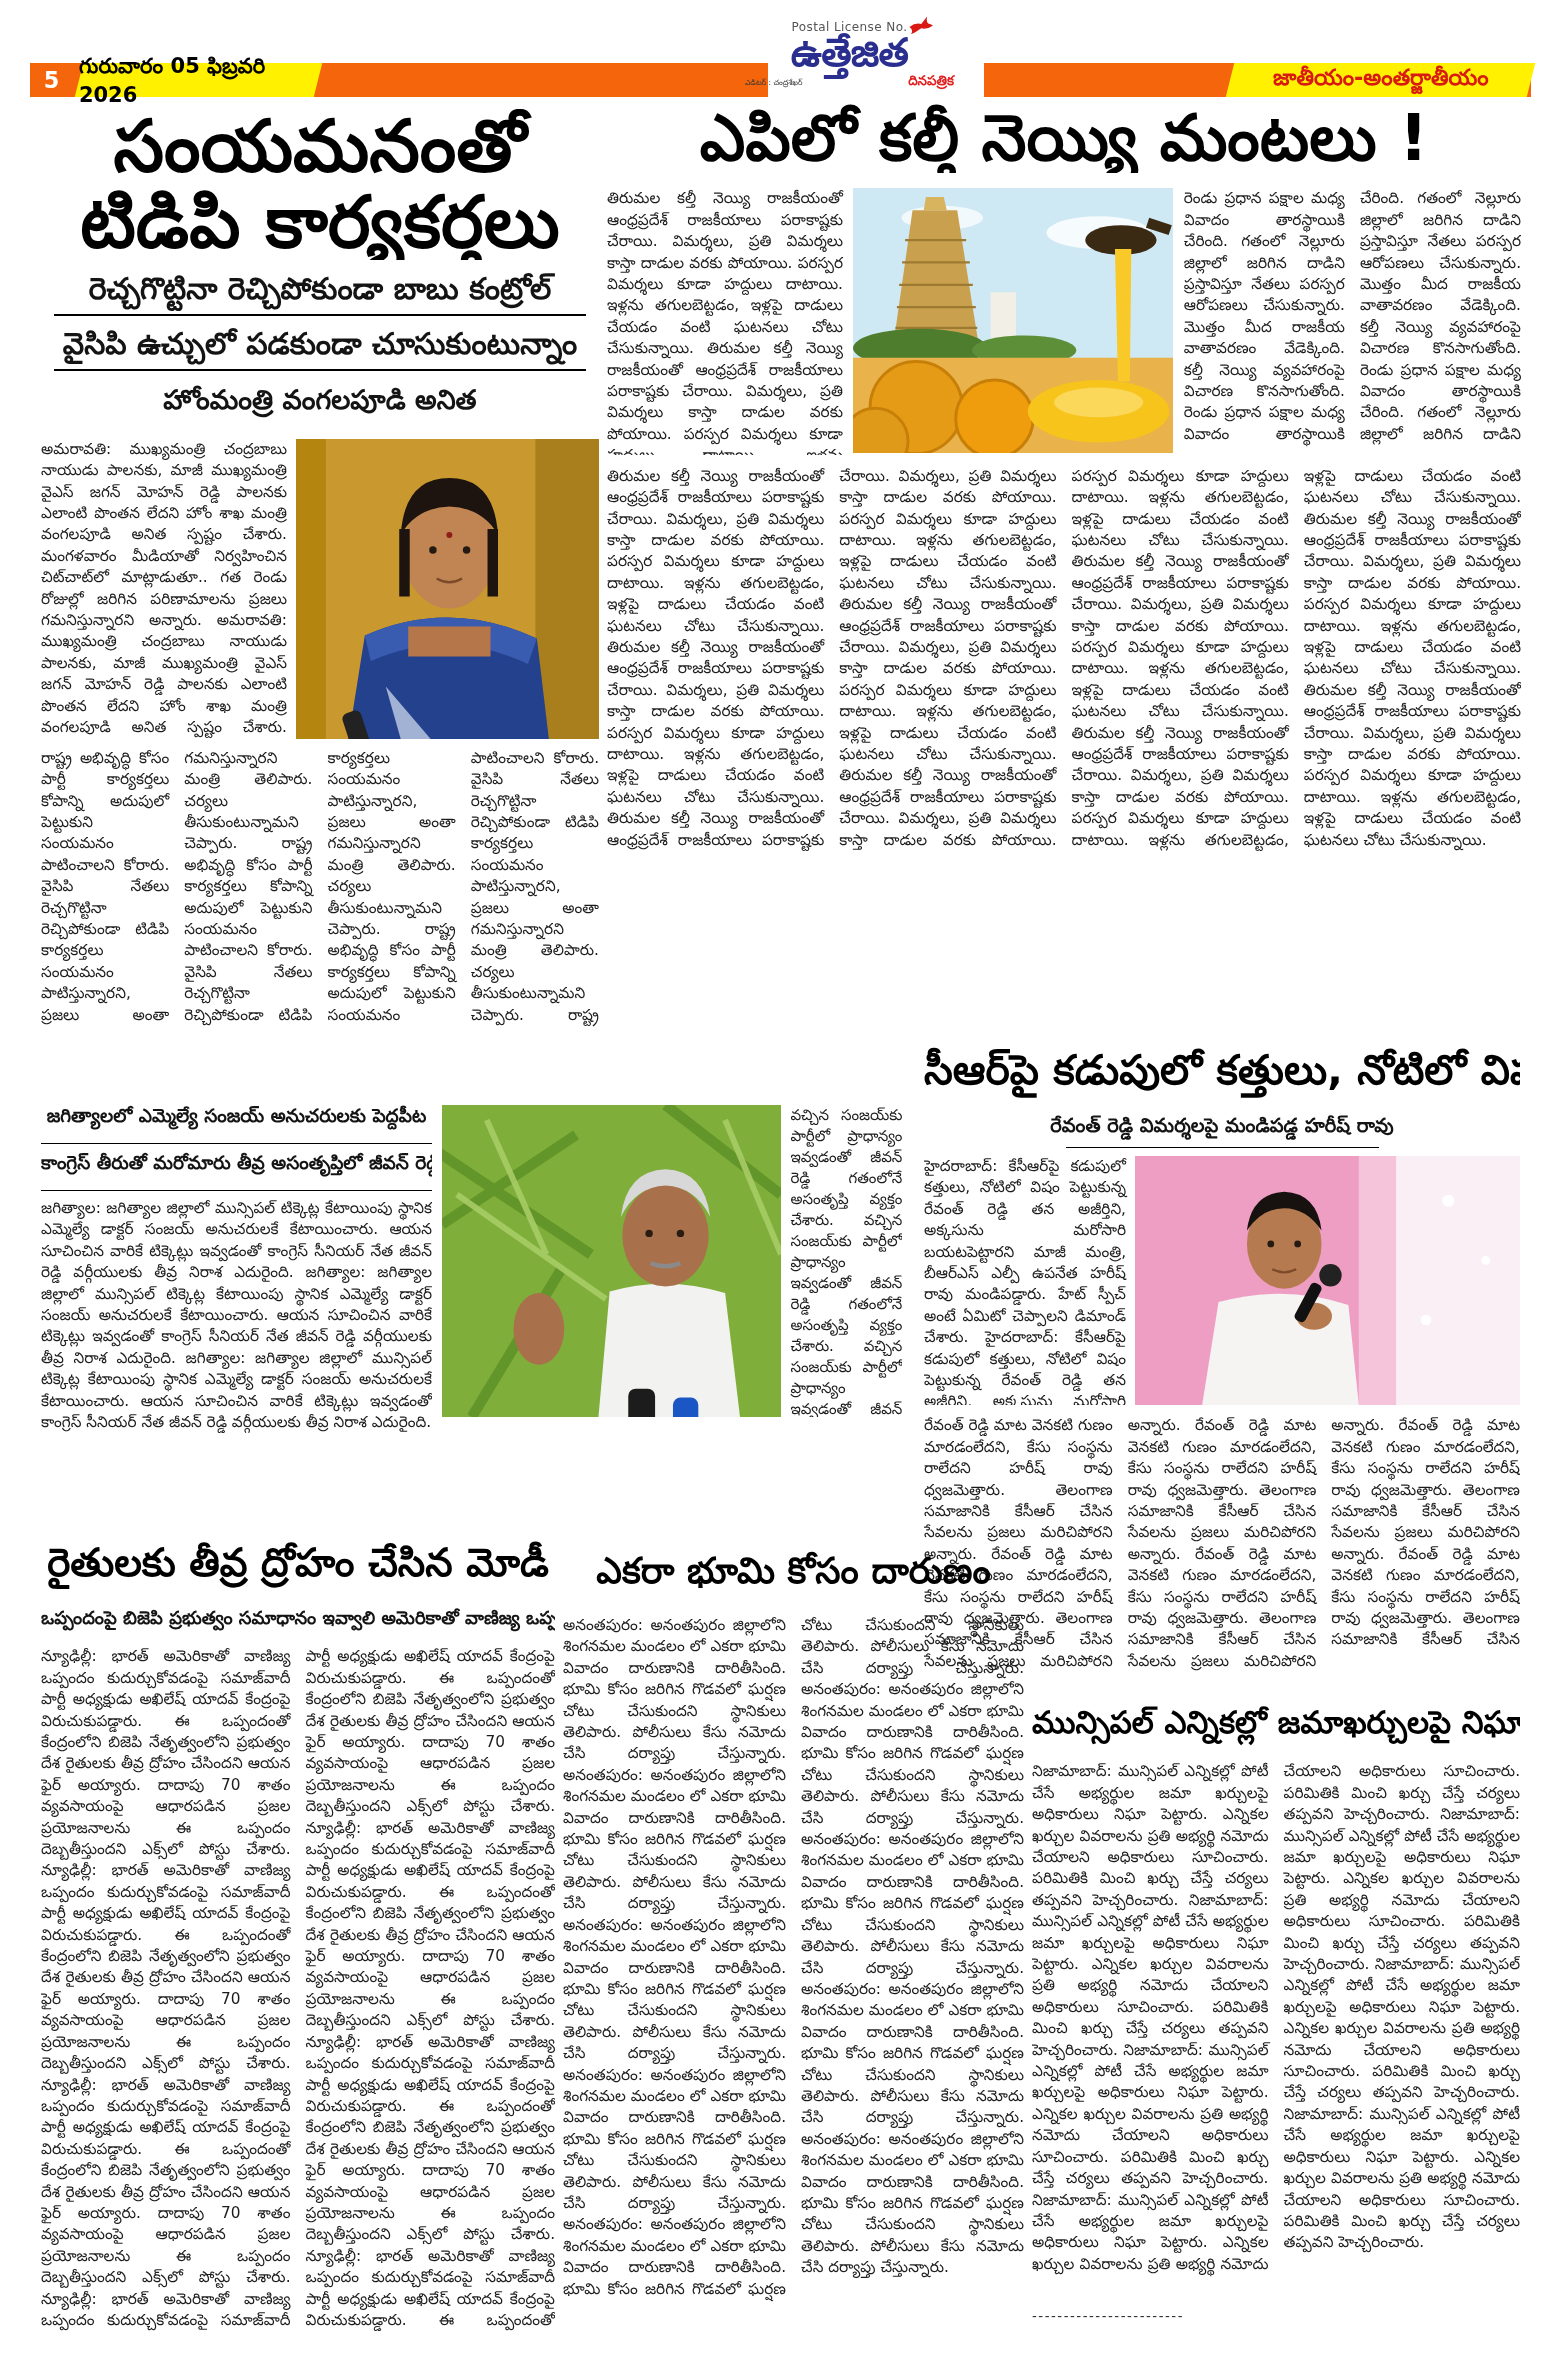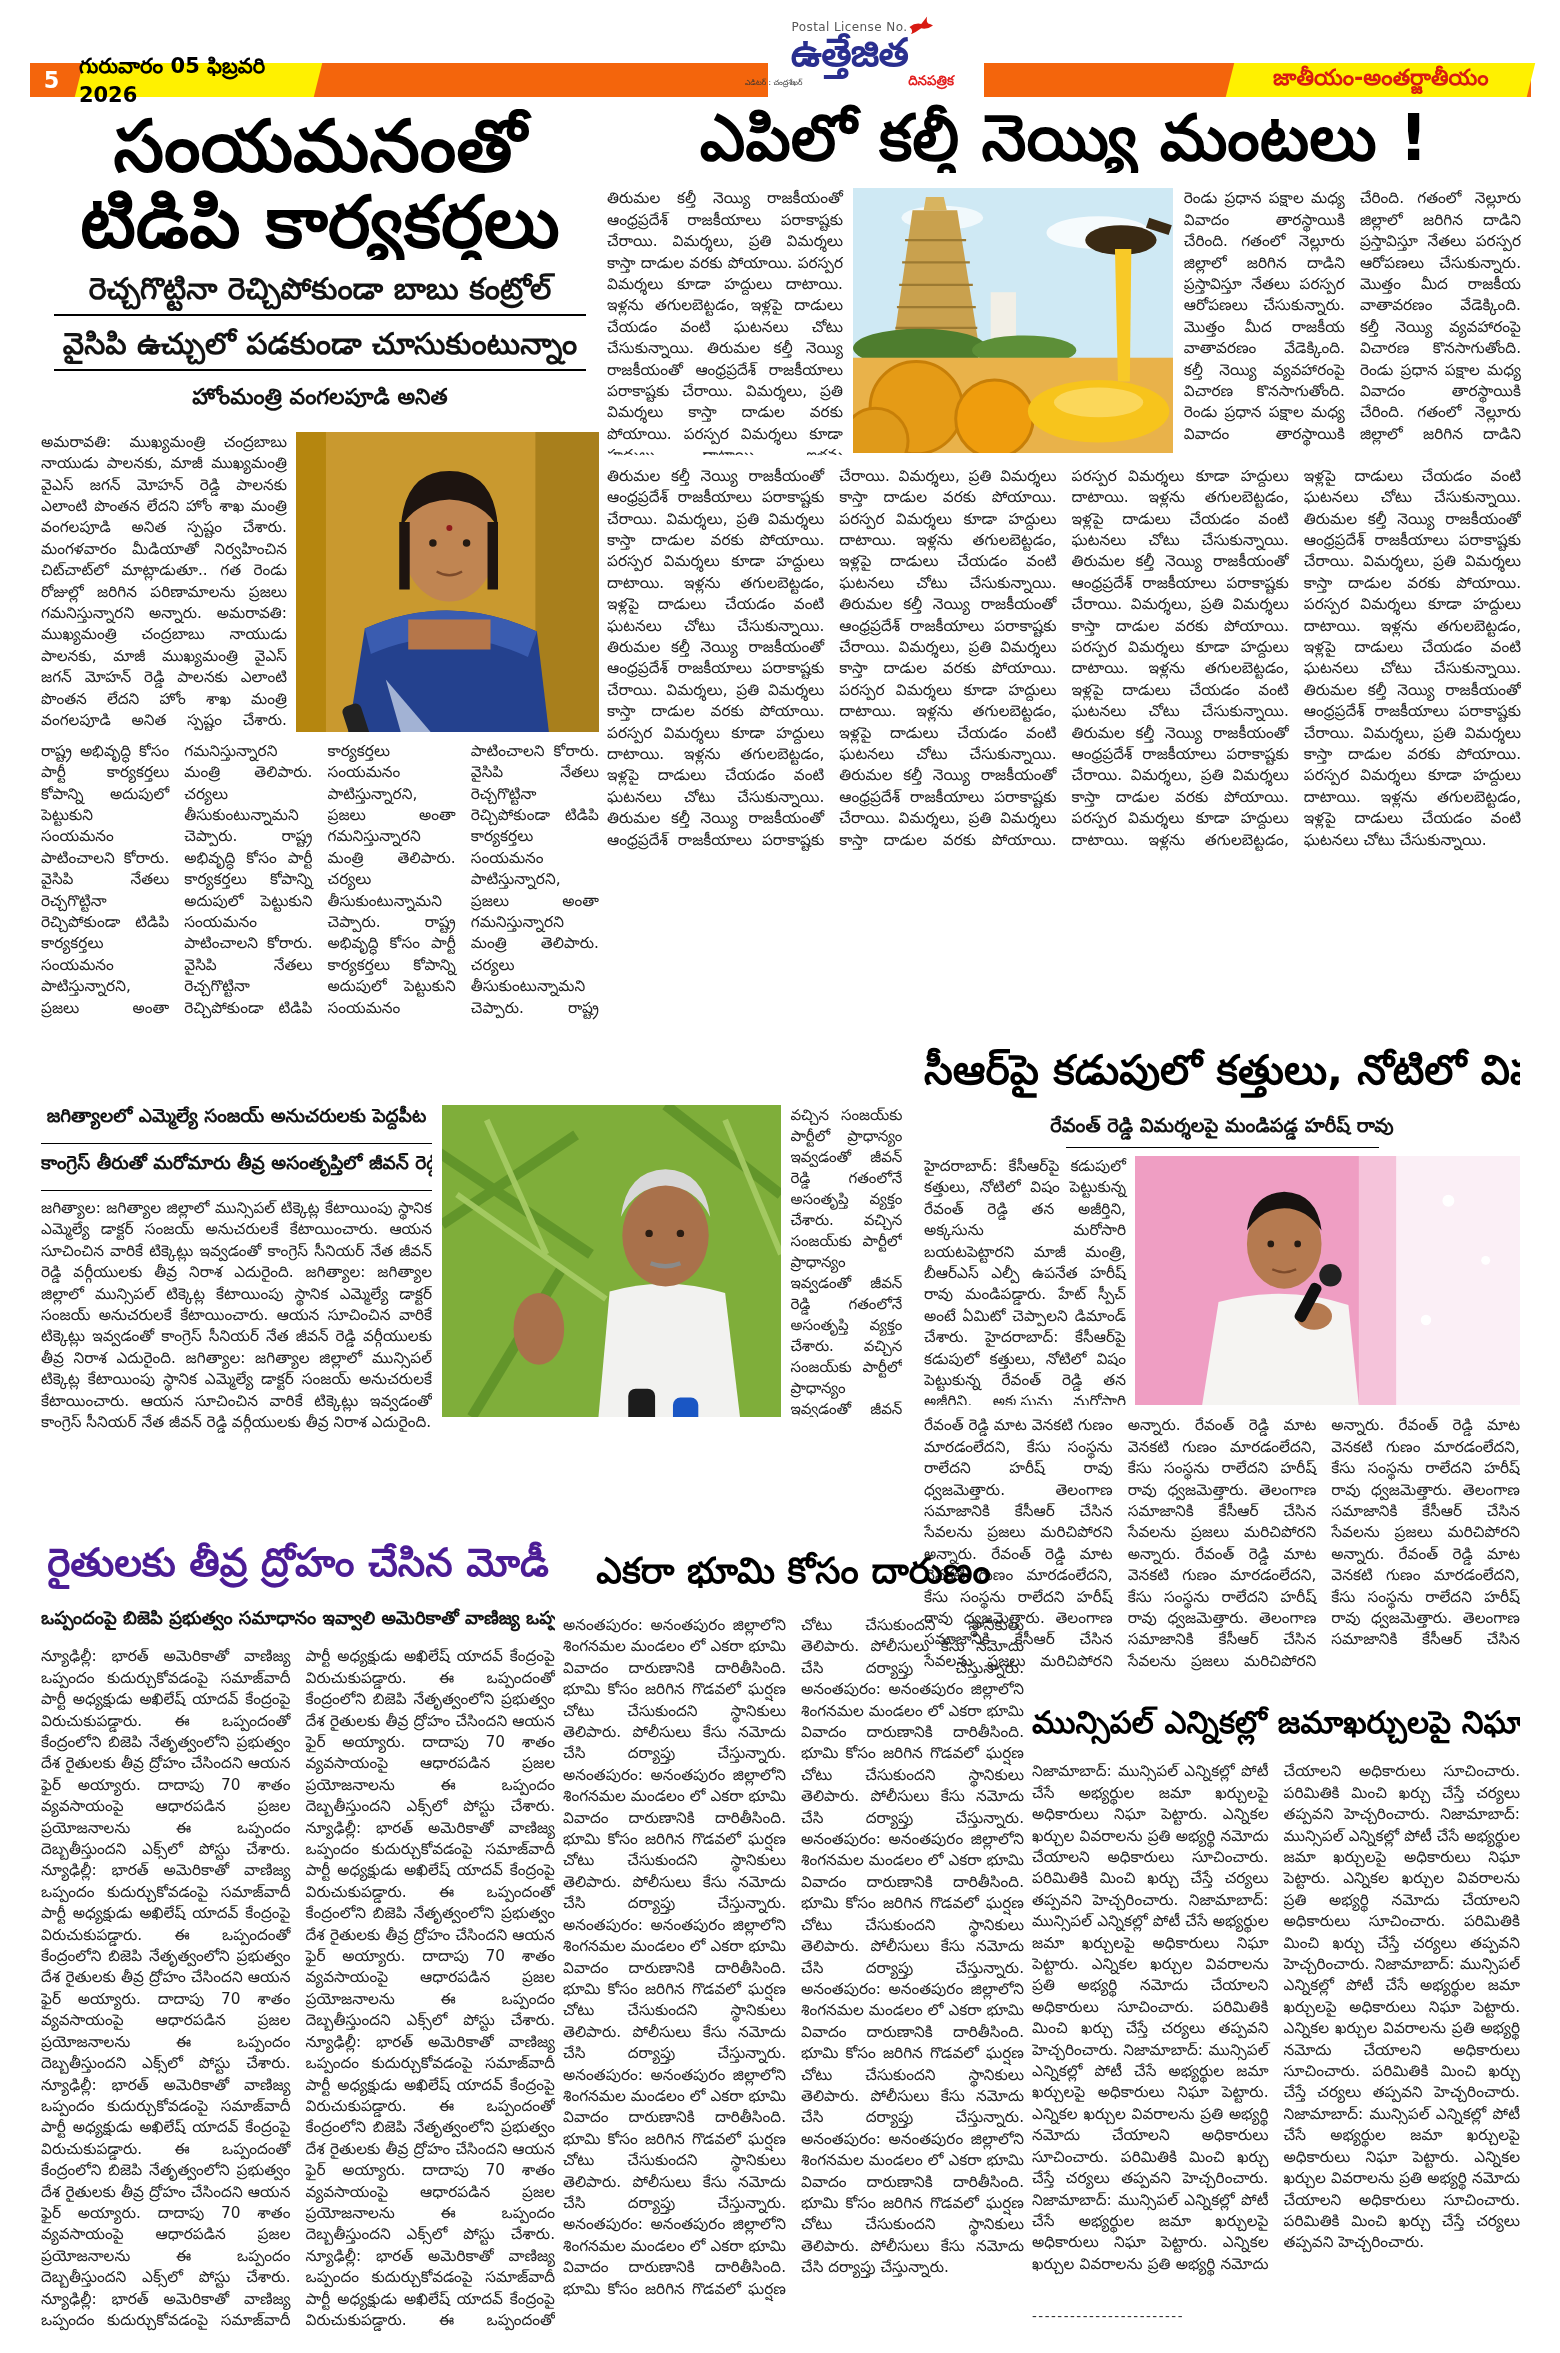--- a/index.html
+++ b/index.html
@@ -21,21 +21,21 @@
   .mast-title{font-size:39px;font-weight:900;color:#2A2F8F;letter-spacing:-0.7px;}
   .mast-bottom{display:flex;justify-content:space-between;align-items:flex-end;margin-top:1.5px;}
   .editor{font-size:7.5px;color:#333;}
   .tagline{font-size:13.4px;font-weight:bold;color:#E21F1F;}
   .bird{position:absolute;right:21px;top:-6px;}
 
   
   .h-black{font-weight:900;color:#000;text-align:center;white-space:nowrap;overflow:hidden;}
   .subhead{font-weight:bold;text-align:center;border-bottom:2.2px solid #000;padding-bottom:1px;margin:10.4px 13.4px 0 13.4px;
            font-size:30px;white-space:nowrap;overflow:hidden;}
-  .subplain{font-weight:bold;text-align:center;font-size:22px;margin-top:13.4px;white-space:nowrap;overflow:hidden;}
+  .subplain{font-weight:bold;text-align:center;font-size:27px;margin-top:13.4px;white-space:nowrap;overflow:hidden;}
   .body-text{font-size:15.3px;line-height:1.4;text-align:justify;color:#1c1c1c;overflow:hidden;}
   .cols2{column-count:2;column-gap:15px;}
   .cols3{column-count:3;column-gap:15px;}
   .cols4{column-count:4;column-gap:15px;}
   .kicker{font-weight:bold;font-size:18.6px;text-align:center;border-bottom:1.5px solid #000;padding-bottom:12px;margin-bottom:7.5px;
           white-space:nowrap;overflow:hidden;}
   .photo{overflow:hidden;background:#ccc;flex:none;}
   .photo svg{display:block;width:100%;height:100%;}
   .dashline{font-size:13.4px;letter-spacing:1.5px;color:#333;margin-top:4.5px;}
 
@@ -66,21 +66,21 @@
   .story-harish{position:absolute;left:924px;top:1046px;width:596px;}
   .story-harish .h1d{font-size:41px;}
   .byline{font-weight:bold;font-size:19.4px;text-align:center;margin-top:10.4px;padding-bottom:6px;white-space:nowrap;overflow:hidden;}
   .byline-rule{width:313px;height:0;border-bottom:1.5px solid #000;margin:0 auto 7.5px auto;}
   .harish-row{display:flex;}
   .harish-row .txt{width:203px;padding-right:9px;height:249px;}
   .harish-row .photo{width:385px;height:249px;}
   .harish-cols{margin-top:10.4px;height:274px;}
 
   .story-modi{position:absolute;left:41px;top:1540px;width:514px;}
-  .story-modi .h1e{font-size:39px;color:#4c1d95;}
+  .story-modi .h1e{font-size:39px;color:#000000;}
   .modi-kicker{font-weight:bold;font-size:18px;text-align:center;margin-top:12px;white-space:nowrap;overflow:hidden;}
   .modi-body{margin-top:13.4px;height:686px;}
 
   .story-acre{position:absolute;left:563px;top:1550px;width:461px;}
   .story-acre .h1f{font-size:36px;}
   .acre-body{margin-top:15px;height:710px;}
 
   .story-muni{position:absolute;left:1032px;top:1704px;width:488px;}
   .story-muni .h1g{font-size:31px;}
   .muni-body{margin-top:13.4px;height:543px;}

